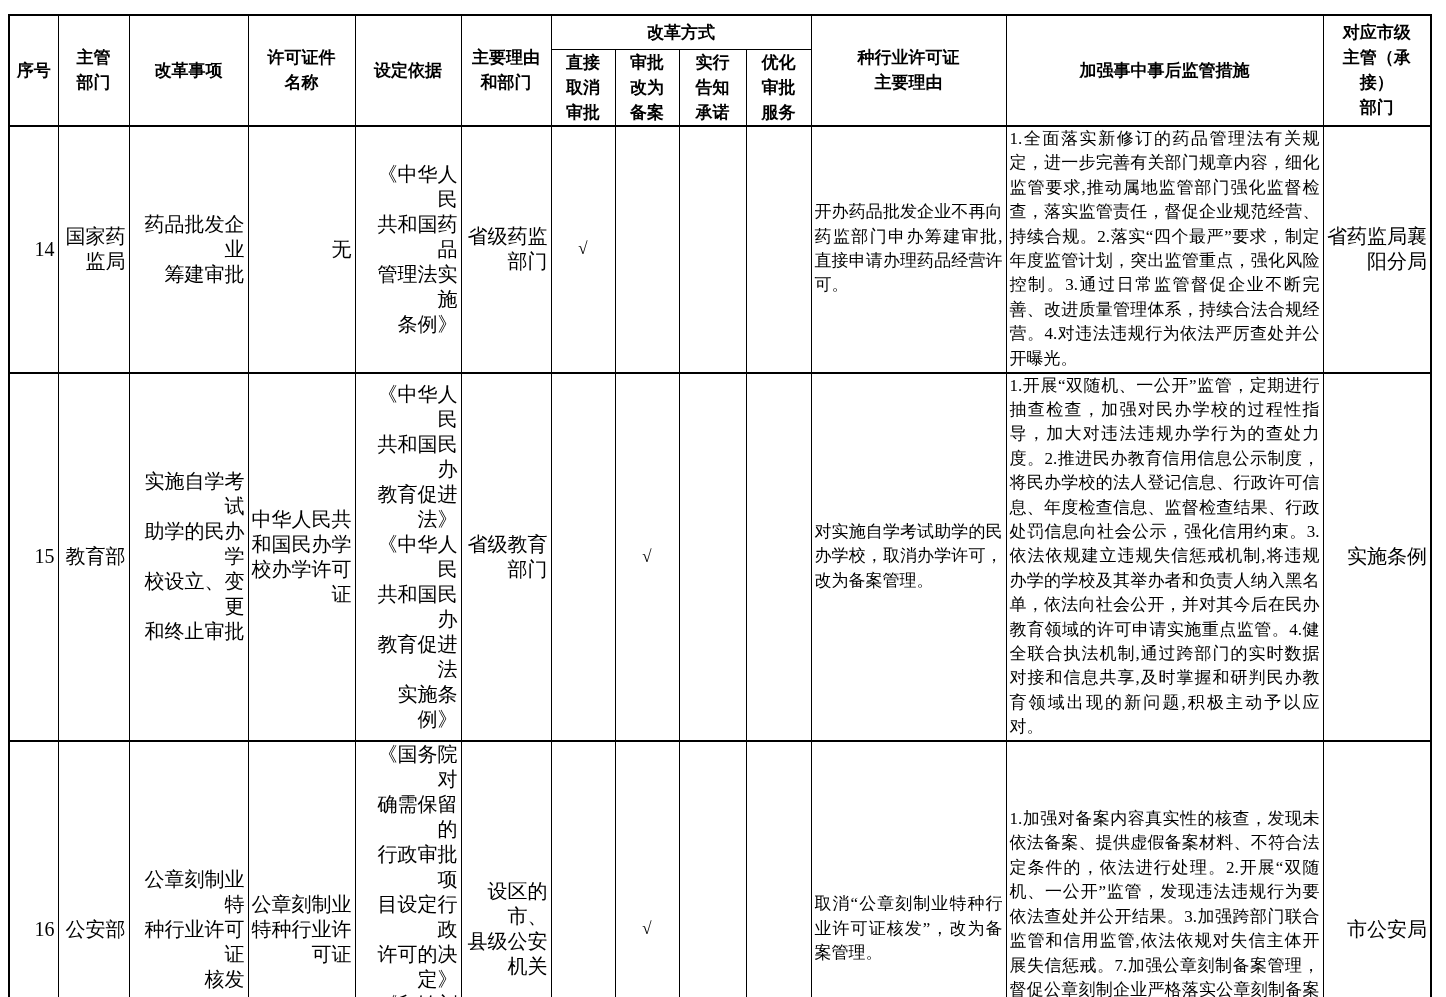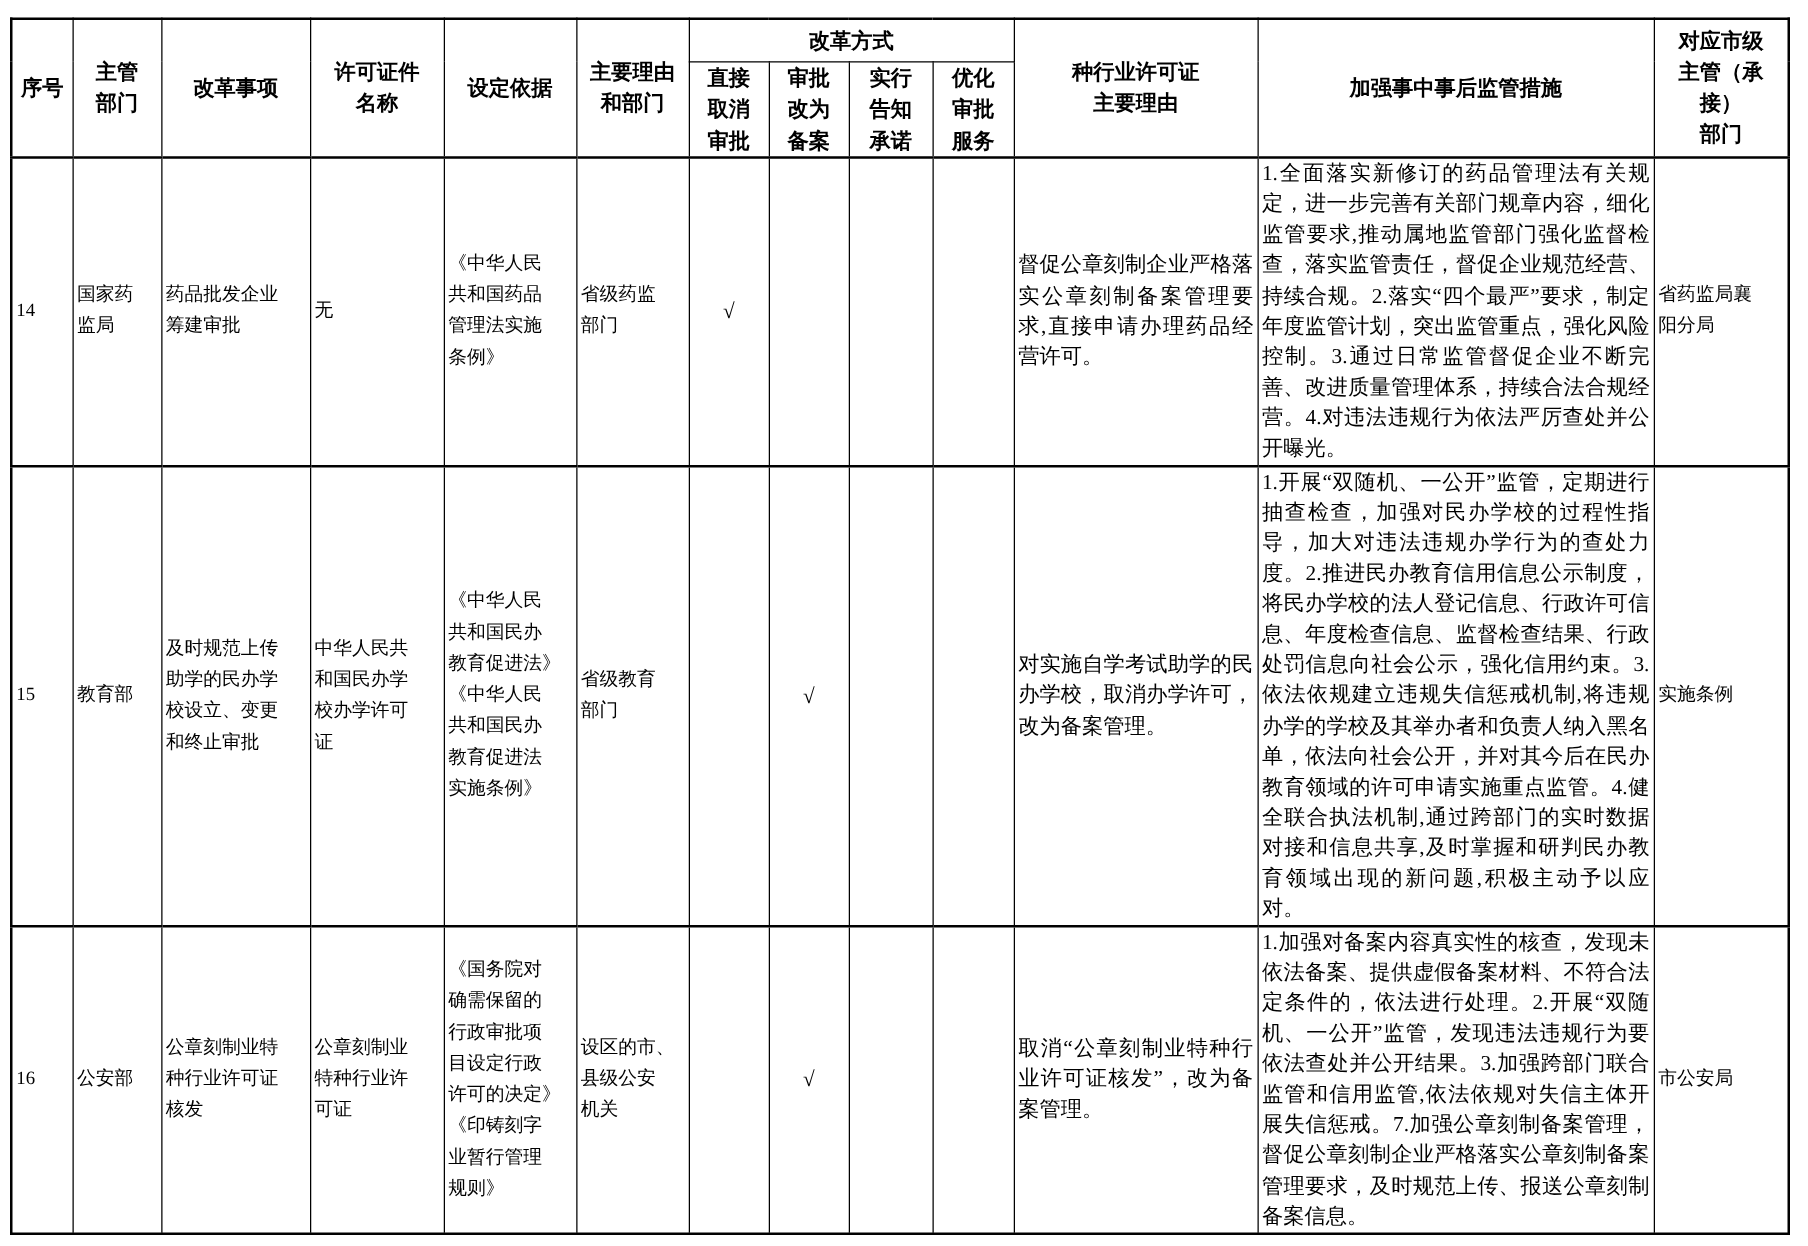--- a/index.html
+++ b/index.html
@@ -40,23 +40,23 @@
   }
   thead th{
     font-family:"Liberation Sans","DejaVu Sans",sans-serif;
     font-weight:bold;
     font-size:17px;
     line-height:25px;
     text-align:center;
     white-space:pre-line;
   }
   td.c{
-    font-size:15px;
+    font-size:20px;
     line-height:25px;
-    text-align:left;
+    text-align:right;
     white-space:pre-line;
   }
   td.j{
     font-size:17px;
     line-height:24.4px;
     text-align:justify;
     text-justify:inter-character;
   }
   td.mark{
     font-size:17px;
@@ -128,29 +128,29 @@
         <td class="c">《中华人民
 共和国药品
 管理法实施
 条例》</td>
         <td class="c">省级药监
 部门</td>
         <td class="mark">√</td>
         <td class="mark"></td>
         <td class="mark"></td>
         <td class="mark"></td>
-        <td class="j">督促公章刻制企业严格落实公章刻制备案管理要求,直接申请办理药品经营许可。</td>
+        <td class="j">开办药品批发企业不再向药监部门申办筹建审批,直接申请办理药品经营许可。</td>
         <td class="j">1.全面落实新修订的药品管理法有关规定，进一步完善有关部门规章内容，细化监管要求,推动属地监管部门强化监督检查，落实监管责任，督促企业规范经营、持续合规。2.落实“四个最严”要求，制定年度监管计划，突出监管重点，强化风险控制。3.通过日常监管督促企业不断完善、改进质量管理体系，持续合法合规经营。4.对违法违规行为依法严厉查处并公开曝光。</td>
         <td class="c">省药监局襄
 阳分局</td>
       </tr>
       <tr style="height:367px">
         <td class="c">15</td>
         <td class="c">教育部</td>
-        <td class="c">及时规范上传
+        <td class="c">实施自学考试
 助学的民办学
 校设立、变更
 和终止审批</td>
         <td class="c">中华人民共
 和国民办学
 校办学许可
 证</td>
         <td class="c">《中华人民
 共和国民办
 教育促进法》

